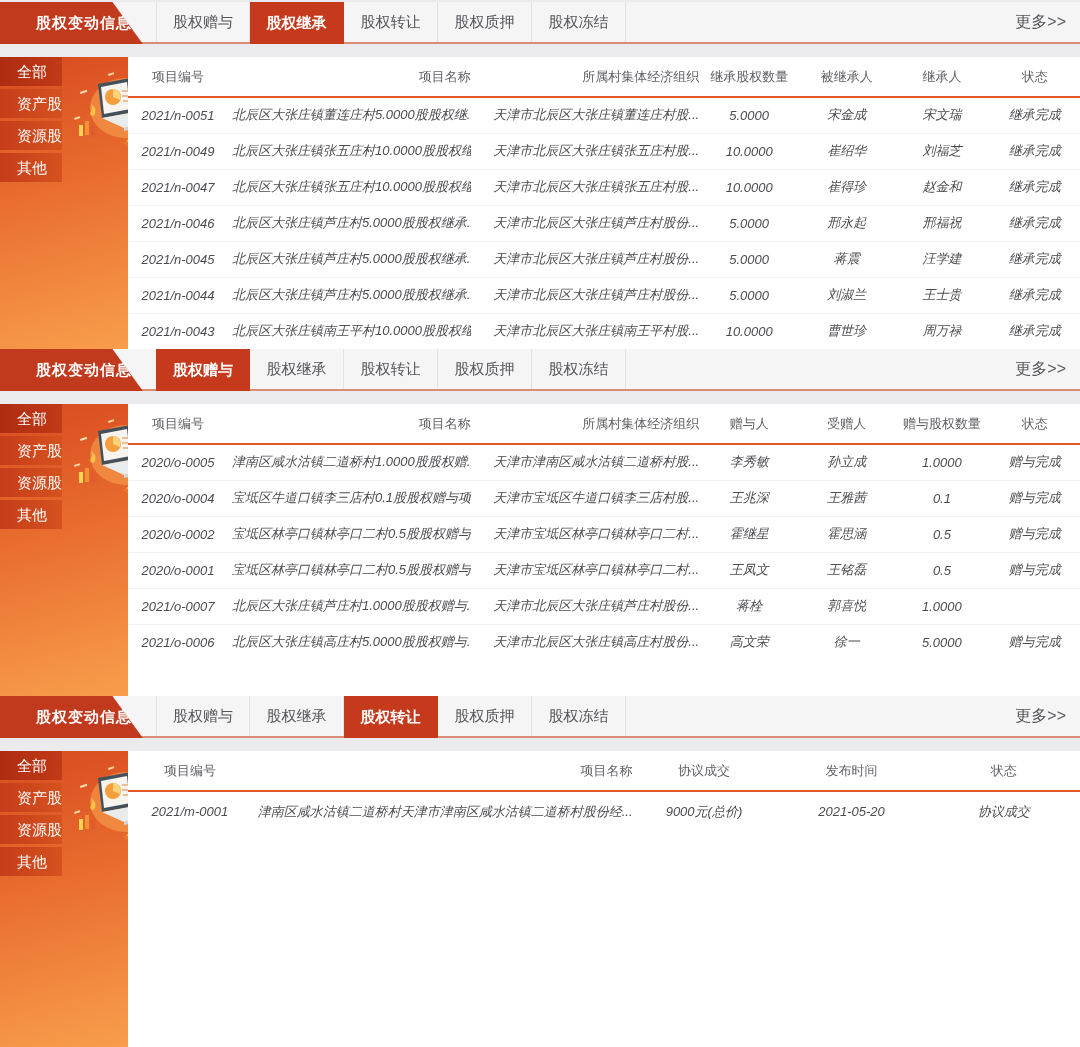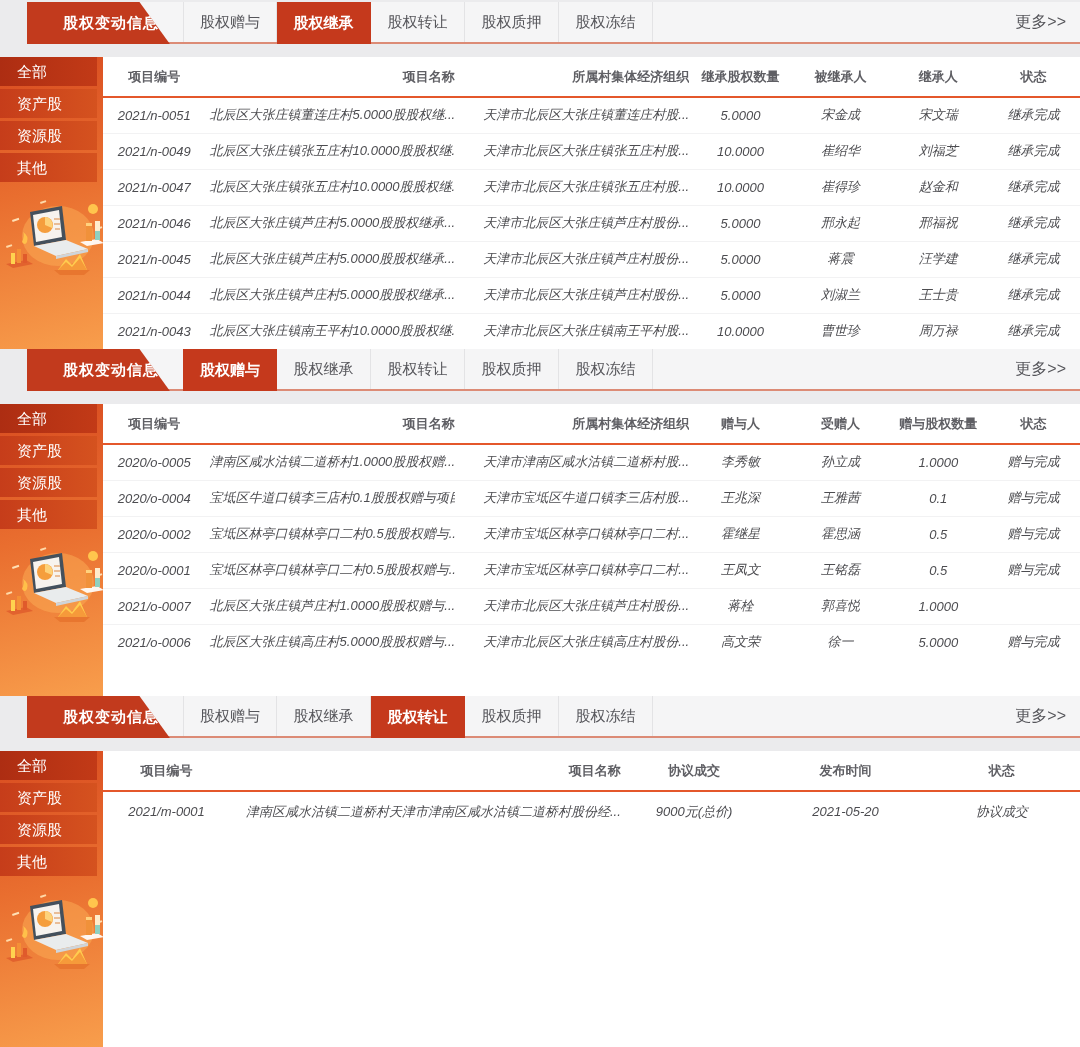--- a/index.html
+++ b/index.html
@@ -11,21 +11,20 @@
   .page { padding-top: 2px; }
 
   
   .panel-header{
     height: 42px;
     background: #f5f5f6;
     border-bottom: 2px solid #dc8b76;
     display: flex;
     align-items: stretch;
     position: relative;
-    margin-left: 27px;
   }
   .ribbon{
     width: 152px;
     flex-shrink: 0;
     margin-bottom: -2px;
     background: #c23a1d;
     clip-path: polygon(0 0, 74% 0, 94% 100%, 0 100%);
     display: flex; align-items: center;
     z-index: 2;
   }
@@ -52,43 +51,43 @@
     margin-left:auto; align-self:center;
     padding-right: 14px; font-size:16px; color:#55555a;
     cursor:pointer; text-decoration:none; white-space:nowrap;
   }
 
   
   .panel-body{ display:flex; margin-top: 13px; height: 292px; }
   .panel-transfer .panel-body{ height: 296px; }
 
   .sidebar{
-    width: 103px; flex-shrink: 0;
+    width: 128px; flex-shrink: 0;
     background: linear-gradient(165deg, #d84b20 0%, #e96e2f 45%, #f89e4c 100%);
-    display:flex; flex-direction:column;
+    display:flex; 
     overflow:hidden;
   }
   .menu-item{
     height: 29px; line-height: 29px;
     margin-right: 6px; margin-bottom: 3px;
     padding-left: 17px;
     color:#fff; font-size:15px;
     background: linear-gradient(to right, #c63d1a, #d5521f);
     cursor:pointer; white-space:nowrap;
   }
   .menu-item.active{
     background: linear-gradient(to right, #ad2d12, #c23a17);
   }
   .illustration{ margin: 13px auto 0; width: 110px; height: 82px; flex-shrink:0; }
 
   .table-wrap{ flex:1; background:#fff; overflow:hidden; }
   table{ width:100%; border-collapse:collapse; table-layout:fixed; }
   thead th{
     height: 40px; font-size:13px; color:#5f5f64;
-    font-weight:bold; border-bottom: 2px solid #e4572b;
+    font-weight:normal; border-bottom: 2px solid #e4572b;
     white-space:nowrap; overflow:hidden;
   }
   tbody td{
     height: 36px; font-size:13px; color:#4c4c50;
     border-bottom: 1px solid #f2f2f3;
     white-space:nowrap; overflow:hidden;
   }
   .panel-transfer tbody td{ height: 40px; }
   tbody tr:last-child td{ border-bottom:none; }
   tbody tr{ cursor:pointer;font-style:italic; }

